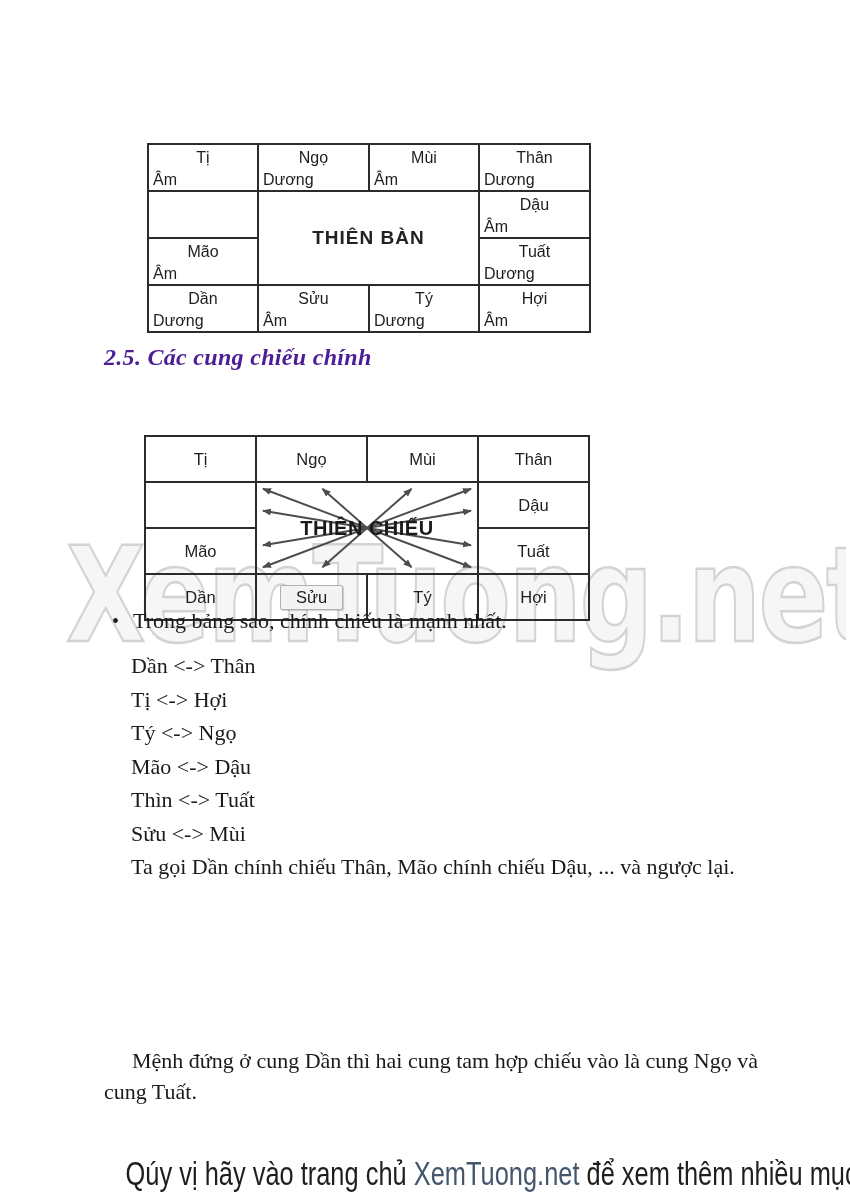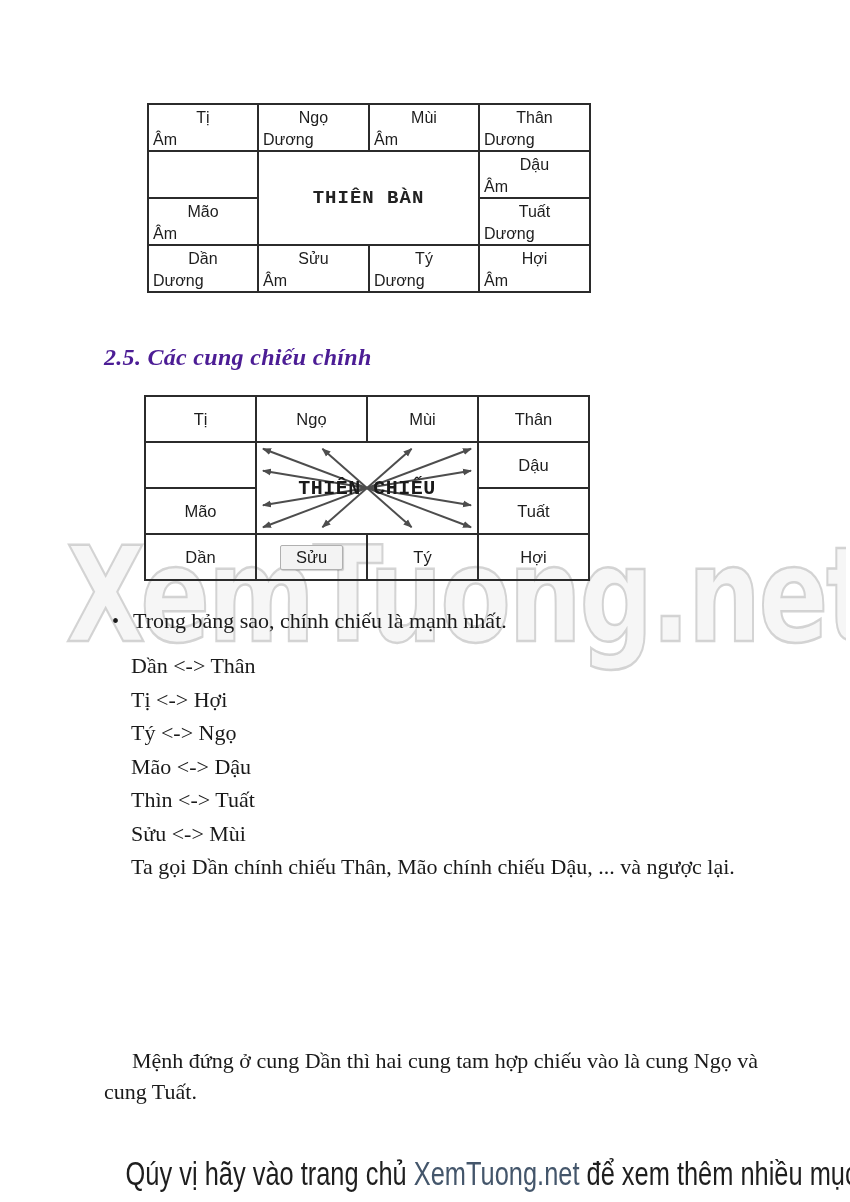--- a/index.html
+++ b/index.html
@@ -15,30 +15,30 @@
   .watermark text {
     font-family:"DejaVu Sans", sans-serif; font-weight:bold; font-size:132px;
     letter-spacing:-3px;
     fill:#efefef; fill-opacity:0.55;
     stroke:#c9c9c9; stroke-width:2.5; stroke-opacity:0.8;
   }
 
   
   table.zodiac {
     position:absolute; border-collapse:collapse; table-layout:fixed; z-index:1;
-    font-family:"Liberation Sans", sans-serif; color:#1d1d1d;
+    font-family:"Liberation Sans", sans-serif; color:#1d1d1d;margin-top:40px;
   }
   table.zodiac td { border:2px solid #2b2b2b; padding:0; position:relative; background:transparent; }
 
   #table1 { left:147px; top:103px; width:442px; }
   #table1 tr { height:47px; }
   #table1 td { vertical-align:top; }
   .cn { text-align:center; padding-top:3px; font-size:16px; line-height:19px; }
   .cp { position:absolute; left:4px; bottom:1px; font-size:16px; line-height:18px; }
-  td.center-cell { vertical-align:middle !important; text-align:center;font-family:Liberation Mono, monospace; }
+  td.center-cell { vertical-align:middle !important; text-align:center; }
   .t1-label { font-weight:bold; font-size:19px; letter-spacing:1px; color:#222; }
 
   #table2 { left:144px; top:395px; width:444px; }
   #table2 tr { height:46px; }
   #table2 td { vertical-align:middle; text-align:center; font-size:16.5px; }
   .suu-box {
     display:inline-block; padding:2px 15px; background:#f3f3f3;
     border:1px solid #b0b0b0; border-radius:2px; box-shadow:1px 1px 1px rgba(0,0,0,0.18);
   }
   .arrows-wrap { position:absolute; inset:0; width:100%; height:100%; }

